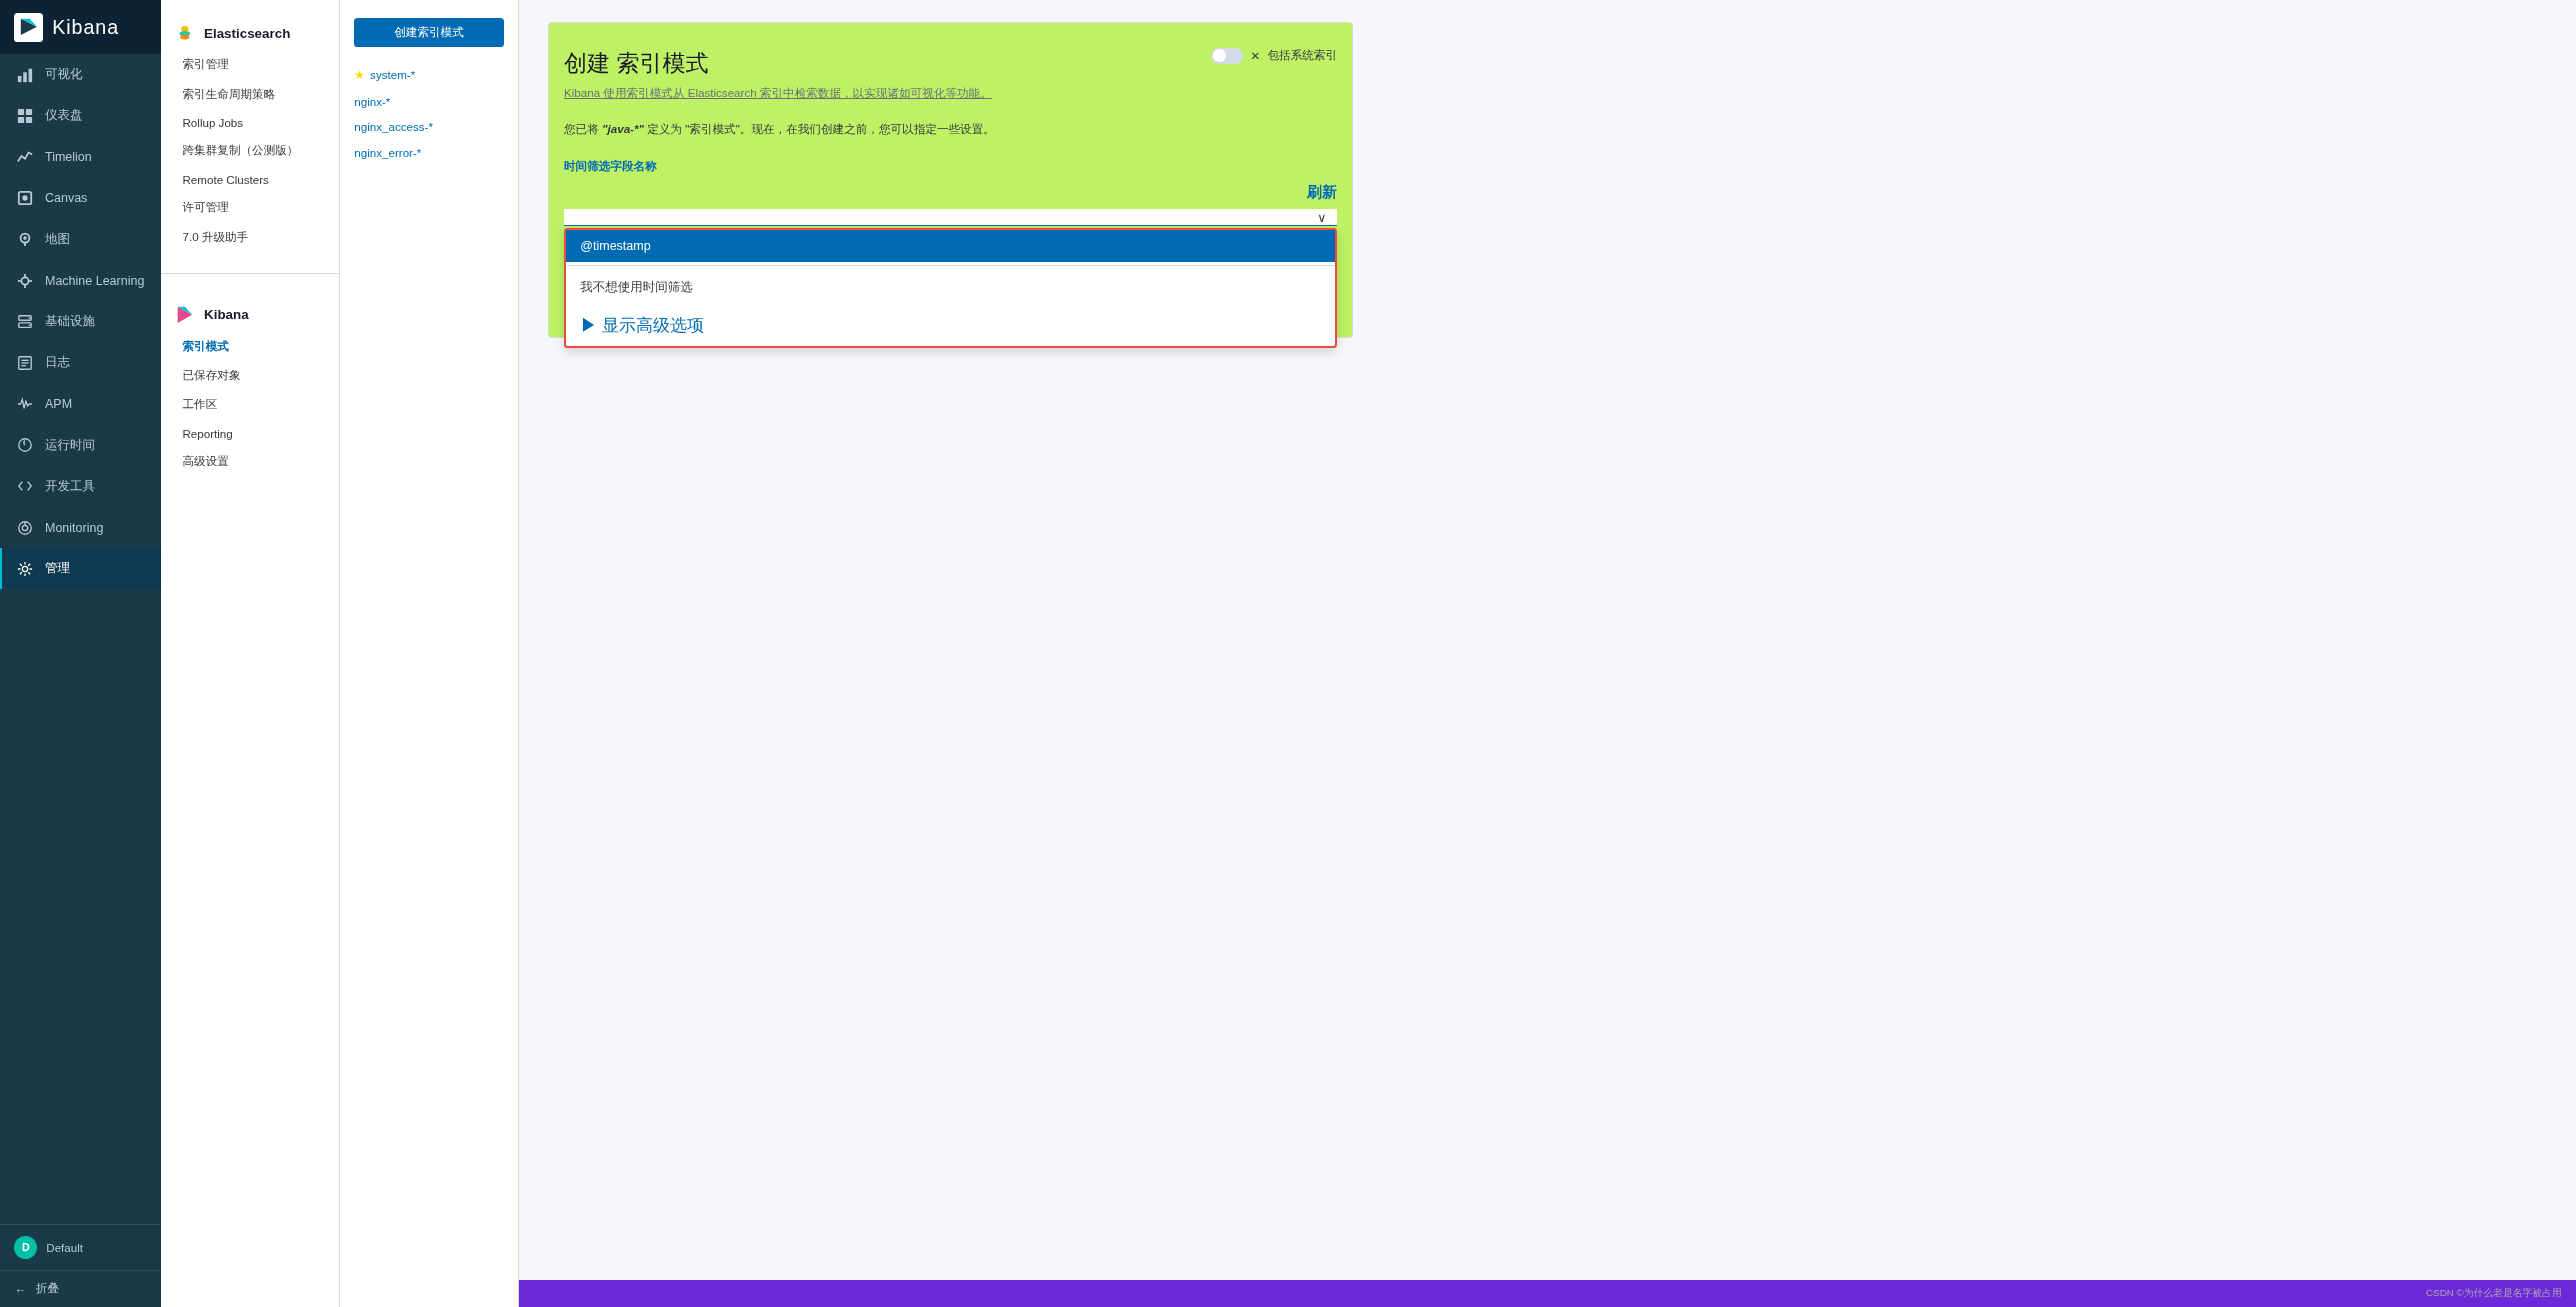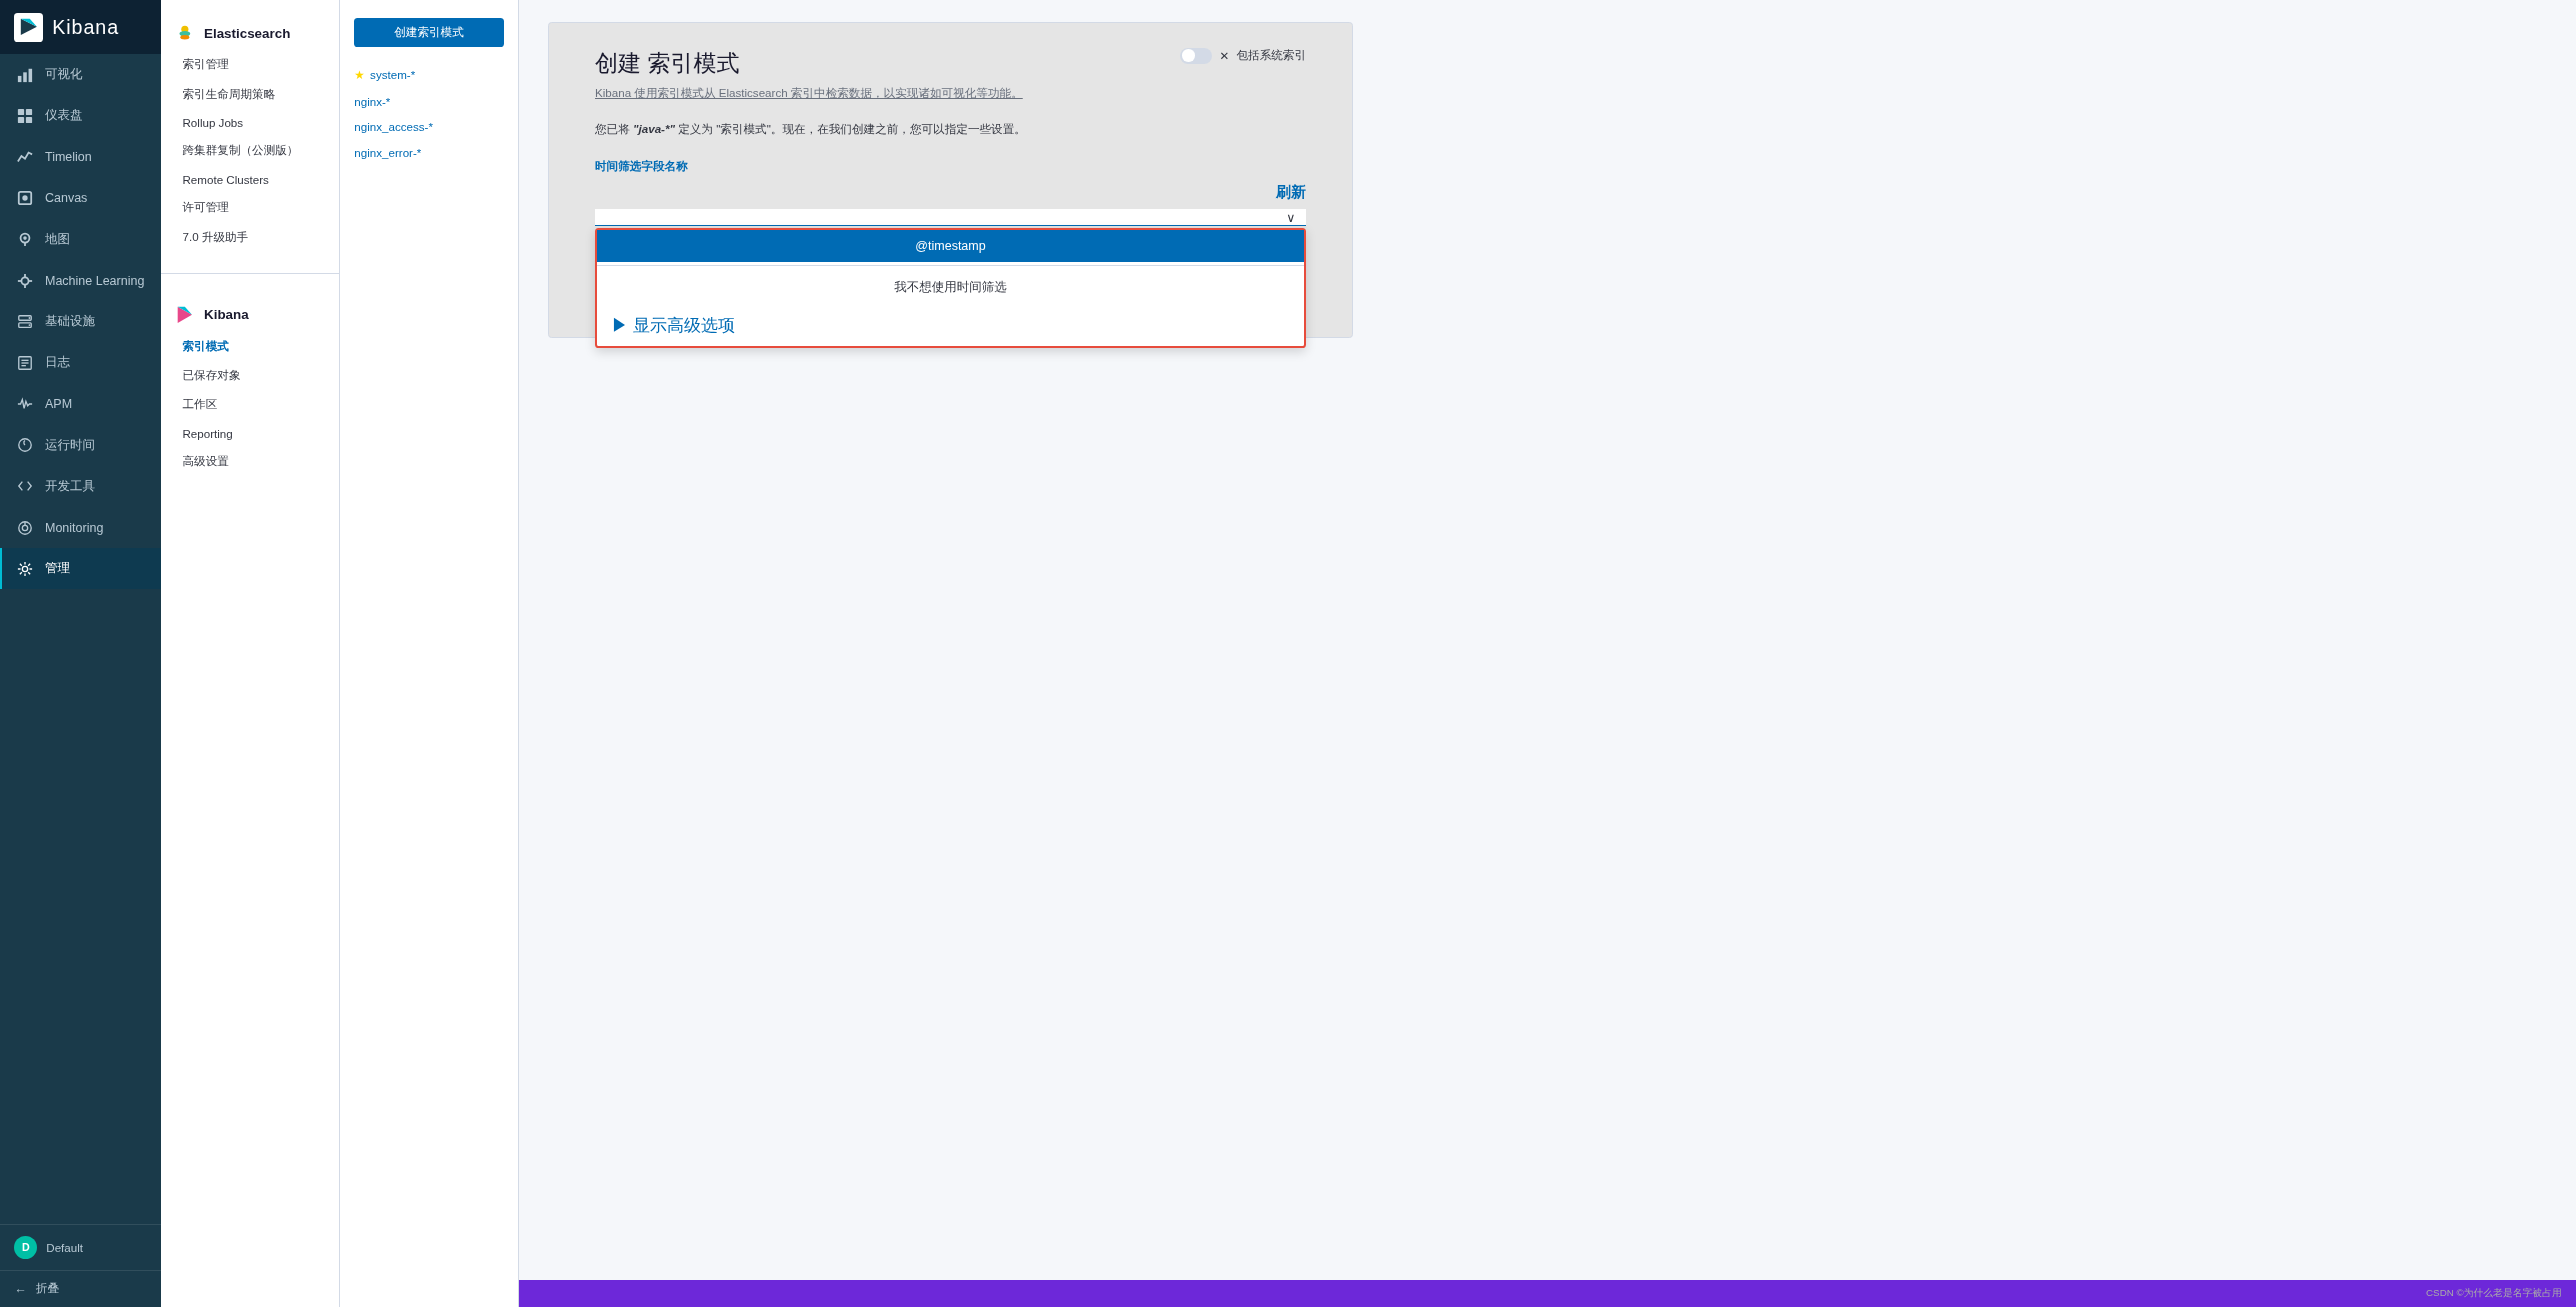--- a/index.html
+++ b/index.html
@@ -96,24 +96,24 @@
       overflow: hidden;
     }
 
     
     .page-body {
       flex: 1; overflow-y: auto;
       padding: 21.5px 29px;
       background: #f5f7fa;
     }
     .page-card {
-      background: #e5e5e5;
+      background: #bef264;
       border: 0.9px solid #d3dae6;
       border-radius: 3.6px;
-      padding: 25px 46px 29px;
+      padding: 25px 15px 29px;
       max-width: 805px;
     }
     .page-header {
       display: flex; align-items: flex-start; justify-content: space-between;
       margin-bottom: 21.5px;
     }
     .page-title {
       font-size: 23px; font-weight: 300; color: #1a1a2e; margin-bottom: 7.2px;
     }
     .page-subtitle { font-size: 11.6px; color: #69707d; text-decoration: underline; }
@@ -157,21 +157,20 @@
     
     .dropdown-menu {
       position: absolute;
       top: 100%; left: 0; right: 0;
       background: #fff;
       border: 0.9px solid #d3dae6;
       border-radius: 3.6px;
       box-shadow: 0 3.6px 10.7px rgba(0,0,0,0.15);
       z-index: 100;
       margin-top: 1.8px;
-      text-align: center;
     }
     .dropdown-item {
       padding: 9px 14.3px;
       font-size: 12.5px; color: #343741;
       cursor: pointer;
     }
     .dropdown-item.selected { background: #006bb4; color: #fff; }
     .dropdown-divider { height: 0.9px; background: #d3dae6; margin: 3.6px 0; }
     .dropdown-item.no-filter { color: #343741; }
     .dropdown-item.advanced { color: #006bb4; font-size: 17px; display: flex; align-items: center; gap: 3.6px; }

